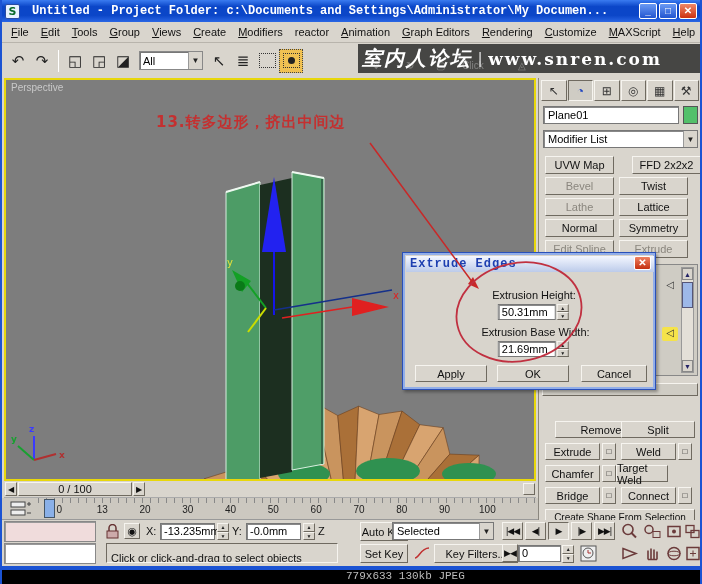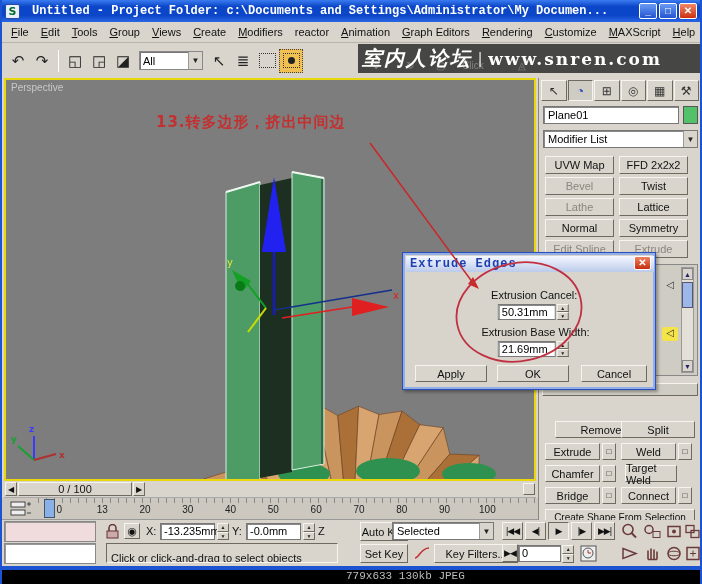--- a/index.html
+++ b/index.html
@@ -278,21 +278,21 @@
       <div class="tab">⚒</div>
     </div>
     <div id="objname">Plane01</div>
     <div id="colorswatch"></div>
     <div id="modlist">
       <span>Modifier List</span>
       <span class="dd-arrow">▼</span>
     </div>
 
     <div class="btn3d modbtn" style="left:6px;top:78px">UVW Map</div>
-    <div class="btn3d modbtn" style="left:80px;top:78px">FFD 2x2x2</div>
+    <div class="btn3d modbtn" style="left:93px;top:78px">FFD 2x2x2</div>
     <div class="btn3d modbtn disabled" style="left:6px;top:99px">Bevel</div>
     <div class="btn3d modbtn" style="left:80px;top:99px">Twist</div>
     <div class="btn3d modbtn disabled" style="left:6px;top:120px">Lathe</div>
     <div class="btn3d modbtn" style="left:80px;top:120px">Lattice</div>
     <div class="btn3d modbtn" style="left:6px;top:141px">Normal</div>
     <div class="btn3d modbtn" style="left:80px;top:141px">Symmetry</div>
     <div class="btn3d modbtn disabled" style="left:6px;top:162px">Edit Spline</div>
     <div class="btn3d modbtn disabled" style="left:80px;top:162px">Extrude</div>
 
     <div id="stackbox">
@@ -307,32 +307,32 @@
     <div id="rollout-hdr"></div>
 
     <div class="btn3d eebtn" style="left:16px;top:343px;width:92px">Remove</div>
     <div class="btn3d eebtn" style="left:82px;top:343px;width:74px">Split</div>
     <div class="btn3d eebtn" style="left:6px;top:365px;width:55px">Extrude</div>
     <div class="btn3d sqbtn" style="left:63px;top:365px">□</div>
     <div class="btn3d eebtn" style="left:82px;top:365px;width:55px">Weld</div>
     <div class="btn3d sqbtn" style="left:139px;top:365px">□</div>
     <div class="btn3d eebtn" style="left:6px;top:387px;width:55px">Chamfer</div>
     <div class="btn3d sqbtn" style="left:63px;top:387px">□</div>
-    <div class="btn3d eebtn" style="left:86px;top:387px;width:52px">Target Weld</div>
+    <div class="btn3d eebtn" style="left:77px;top:387px;width:52px">Target Weld</div>
     <div class="btn3d eebtn" style="left:6px;top:409px;width:55px">Bridge</div>
     <div class="btn3d sqbtn" style="left:63px;top:409px">□</div>
     <div class="btn3d eebtn" style="left:82px;top:409px;width:55px">Connect</div>
     <div class="btn3d sqbtn" style="left:139px;top:409px">□</div>
     <div class="btn3d eebtn" style="left:6px;top:431px;width:150px;font-size:10px">Create Shape From Selection</div>
   </div>
 
   <div id="dialog" class="abs">
     <div id="dlg-title">Extrude Edges</div>
     <div id="dlg-close">✕</div>
-    <div class="dlg-label" style="top:36px">Extrusion Cancel:</div>
+    <div class="dlg-label" style="top:36px">Extrusion Height:</div>
     <div class="dlg-fieldrow" style="top:51px">
       <div class="dlg-input">50.31mm</div>
       <div class="spinner">
           <span>▲</span>
           <span>▼</span>
         </div>
     </div>
     <div class="dlg-label" style="top:73px">Extrusion Base Width:</div>
     <div class="dlg-fieldrow" style="top:88px">
       <div class="dlg-input">21.69mm</div>

